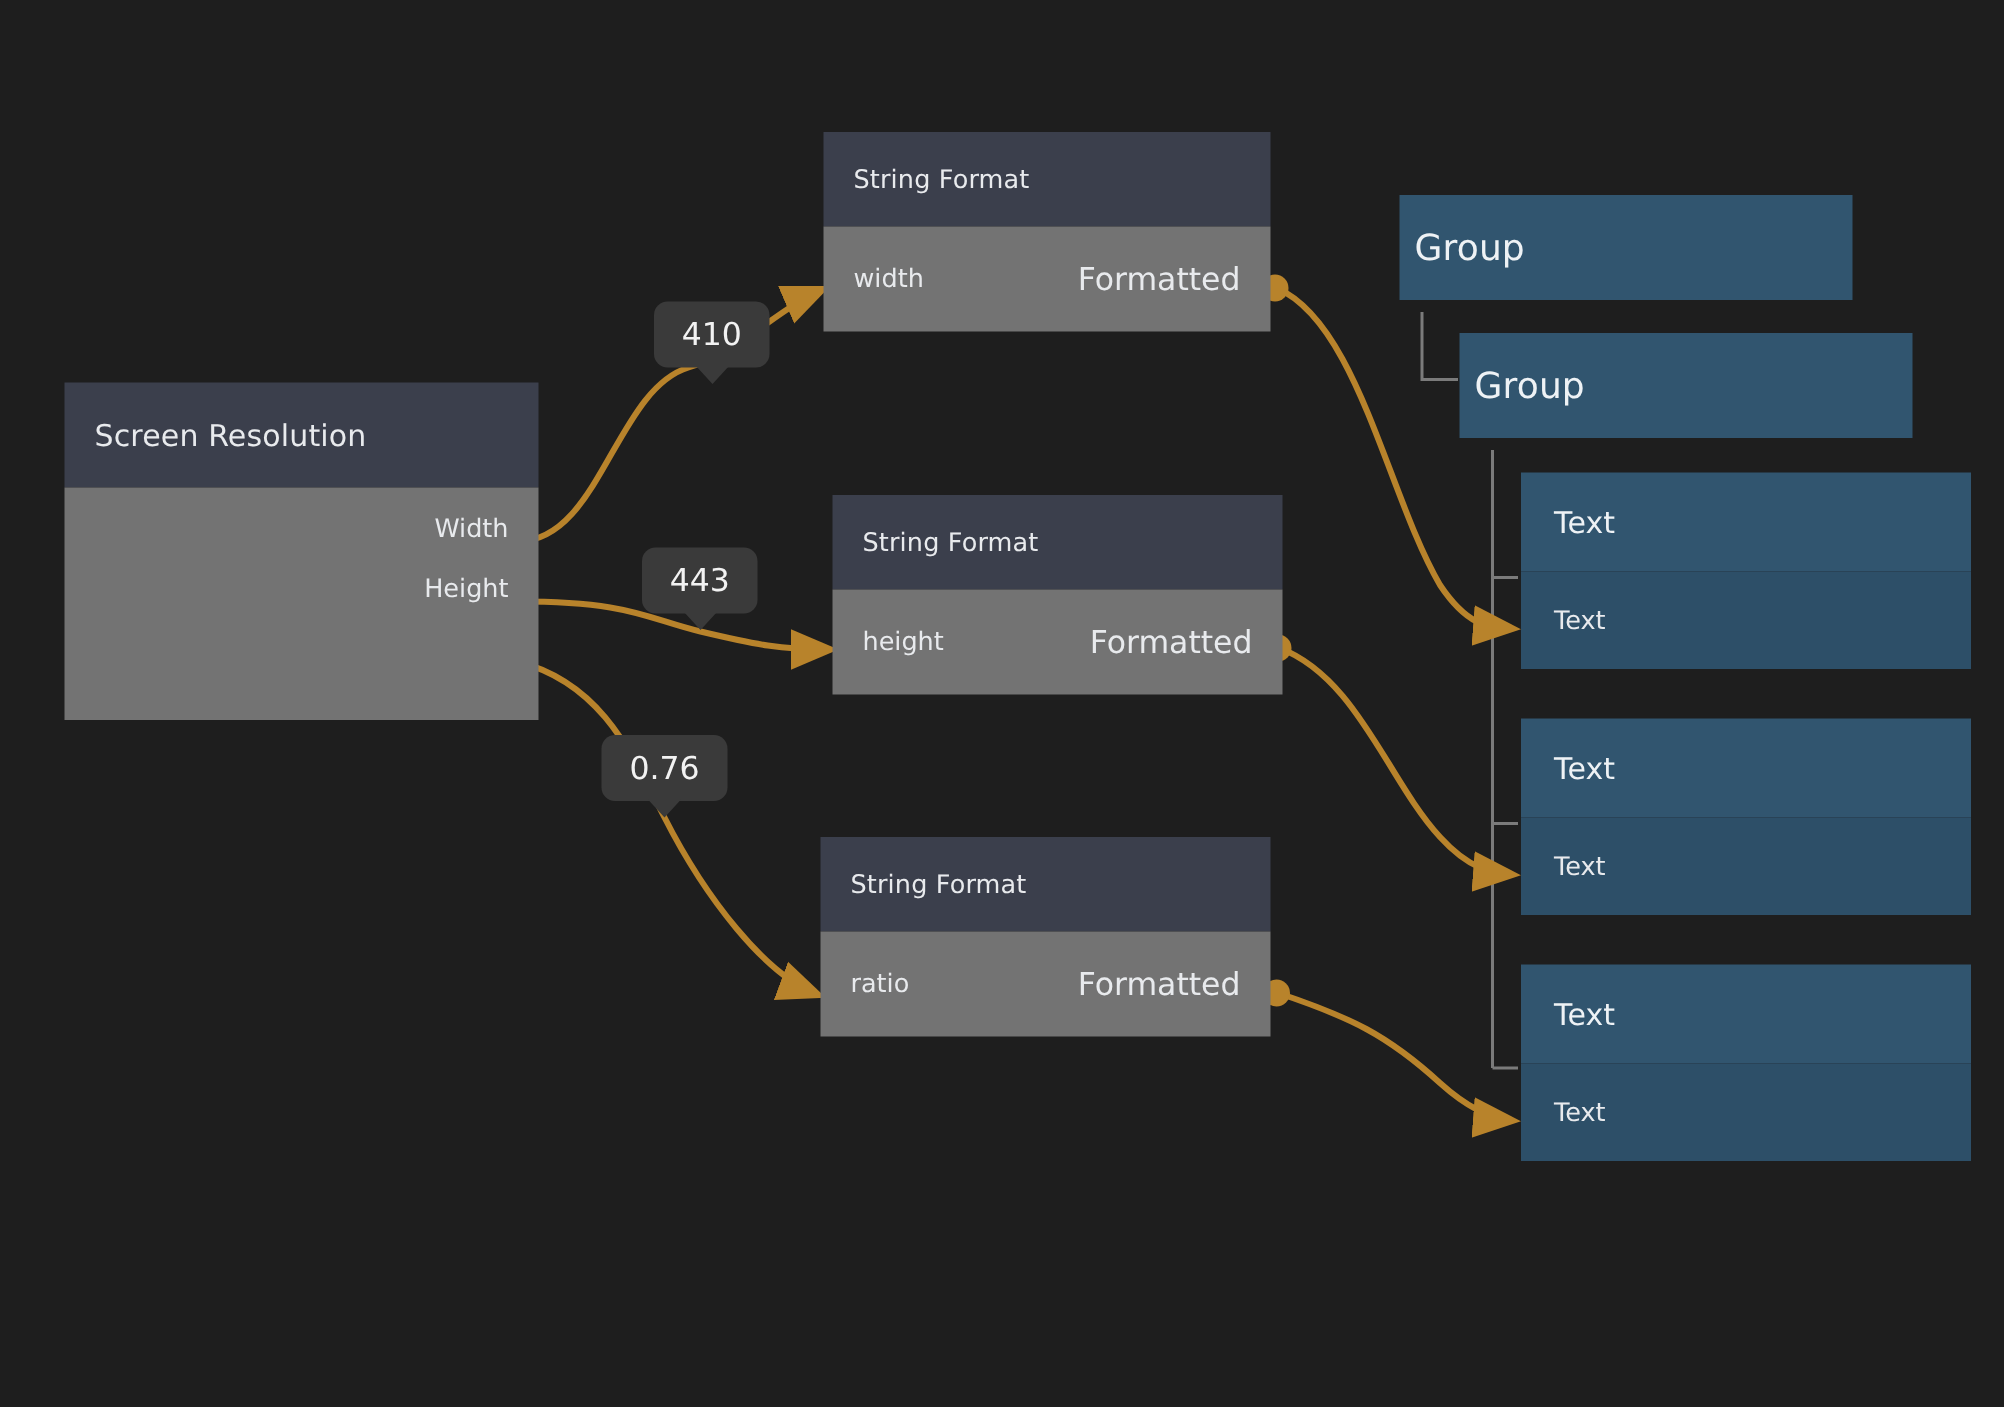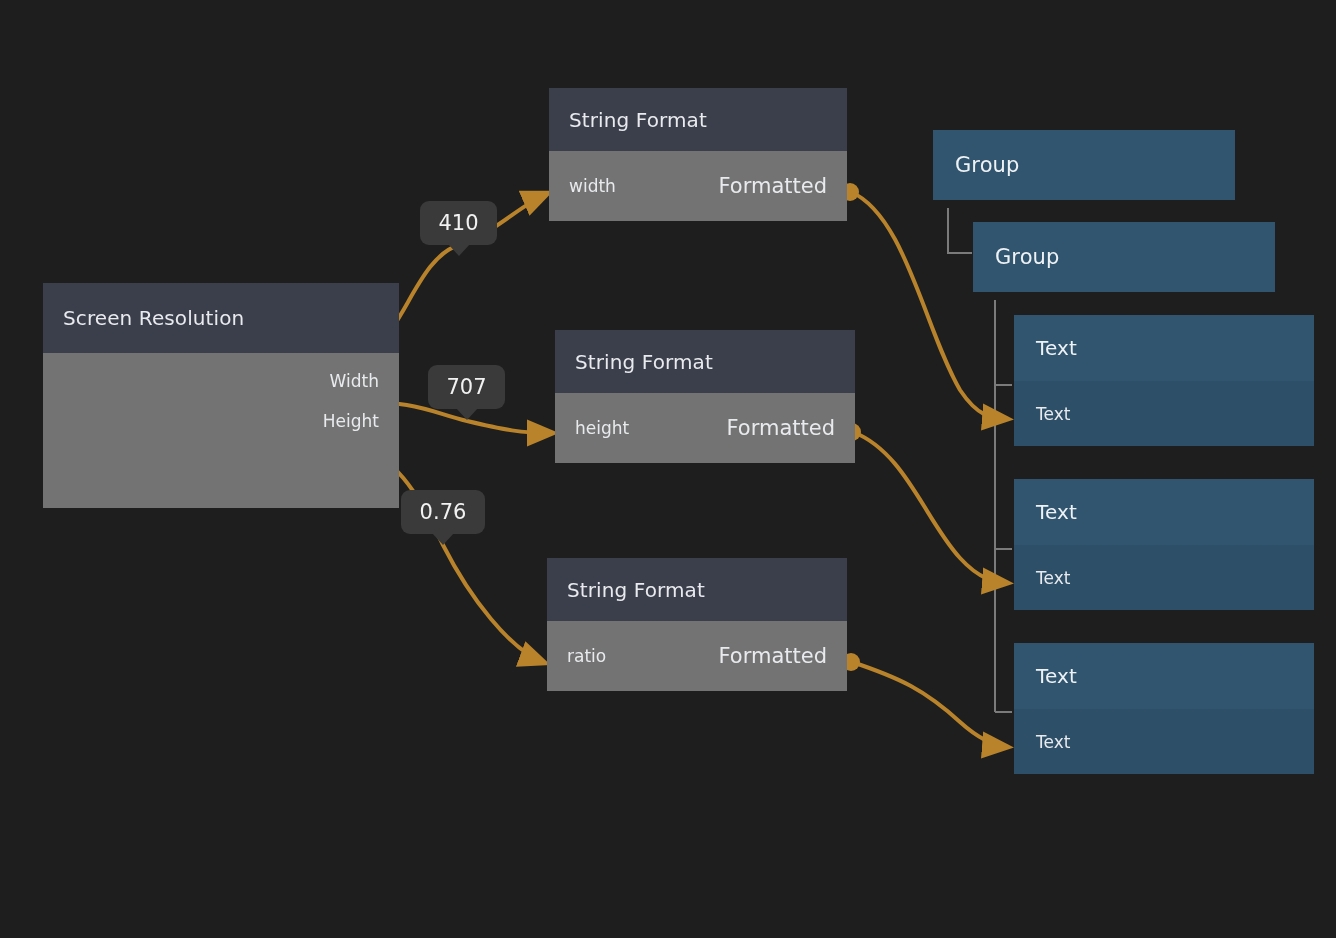--- a/index.html
+++ b/index.html
@@ -51,56 +51,56 @@
   
   .node-dark .node-header {
     background: #3b3f4c;
     color: #e8eaed;
   }
   .node-dark .node-body {
     background: #737373;
   }
 
   
-  #node-screen-res { left: 43px; top: 255px; width: 356px; margin-top: 28px; }
+  #node-screen-res { left: 43px; top: 255px; width: 316px; }
   #node-screen-res .node-header { height: 70px; font-size: 20px; padding: 0 20px; }
   #node-screen-res .node-body { height: 155px; padding-top: 8px; }
 
   .port-row {
     position: relative;
     height: 40px;
     display: flex;
     align-items: center;
     font-size: 17px;
     color: #e8eaed;
   }
   .port-row.out { justify-content: flex-end; padding-right: 20px; }
 
   
-  .node-strfmt .node-header { height: 63px; font-size: 20px; padding: 0 20px; }
+  .node-strfmt .node-header { height: 63px; font-size: 17px; padding: 0 20px; }
   .node-strfmt .node-body { height: 70px; display: flex; align-items: center; }
   .node-strfmt .in-label {
     position: absolute; left: 20px; font-size: 17px; color: #e8eaed;
   }
   .node-strfmt .out-label {
     position: absolute; right: 20px; font-size: 21px; color: #e8eaed;
   }
   #node-sf-width { left: 549px; top: 88px;  width: 298px; }
   #node-sf-height{ left: 555px; top: 330px; width: 300px; }
   #node-sf-ratio { left: 547px; top: 558px; width: 300px; }
 
   
   .node-blue .node-header { background: #31556f; color: #eef2f5; }
   .node-blue .node-body   { background: #2d4f68; }
 
   .node-group { }
   .node-group .node-header {
     height: 100%;
-    font-size: 21px;
-    padding: 0 22px;
+    font-size: 24px;
+    padding: 0 10px;
   }
   #node-group-1 { left: 933px; top: 130px; width: 302px; height: 70px; }
   #node-group-2 { left: 973px; top: 222px; width: 302px; height: 70px; }
 
   .node-text .node-header { height: 66px; font-size: 20px; padding: 0 22px; }
   .node-text .node-body {
     height: 65px; display: flex; align-items: center;
     padding-left: 22px; font-size: 17px; color: #e8eaed;
   }
   #node-text-1 { left: 1014px; top: 315px; width: 300px; }
@@ -125,21 +125,21 @@
     content: "";
     position: absolute;
     bottom: -11px;
     left: 50%;
     margin-left: -11px;
     width: 0; height: 0;
     border-left: 11px solid transparent;
     border-right: 11px solid transparent;
     border-top: 12px solid #3a3a3a;
   }
-  #badge-width  { left: 420px; top: 201px; min-width: 77px; }
+  #badge-width  { left: 436px; top: 201px; min-width: 77px; }
   #badge-height { left: 428px; top: 365px; min-width: 77px; }
   #badge-ratio  { left: 401px; top: 490px; min-width: 84px; }
 </style>
 </head>
 <body>
 
 <div id="canvas">
 
   <svg id="edge-layer" viewBox="0 0 1336 938" width="1336" height="938" xmlns="http://www.w3.org/2000/svg">
     <defs>
@@ -240,16 +240,16 @@
     <div class="node-header">Text</div>
     <div class="node-body">Text</div>
   </div>
 
   <div class="node node-blue node-text" id="node-text-3">
     <div class="node-header">Text</div>
     <div class="node-body">Text</div>
   </div>
 
   <div class="badge" id="badge-width">410</div>
-  <div class="badge" id="badge-height">707</div>
+  <div class="badge" id="badge-height">443</div>
   <div class="badge" id="badge-ratio">0.76</div>
 
 </div>
 
 </body></html>

